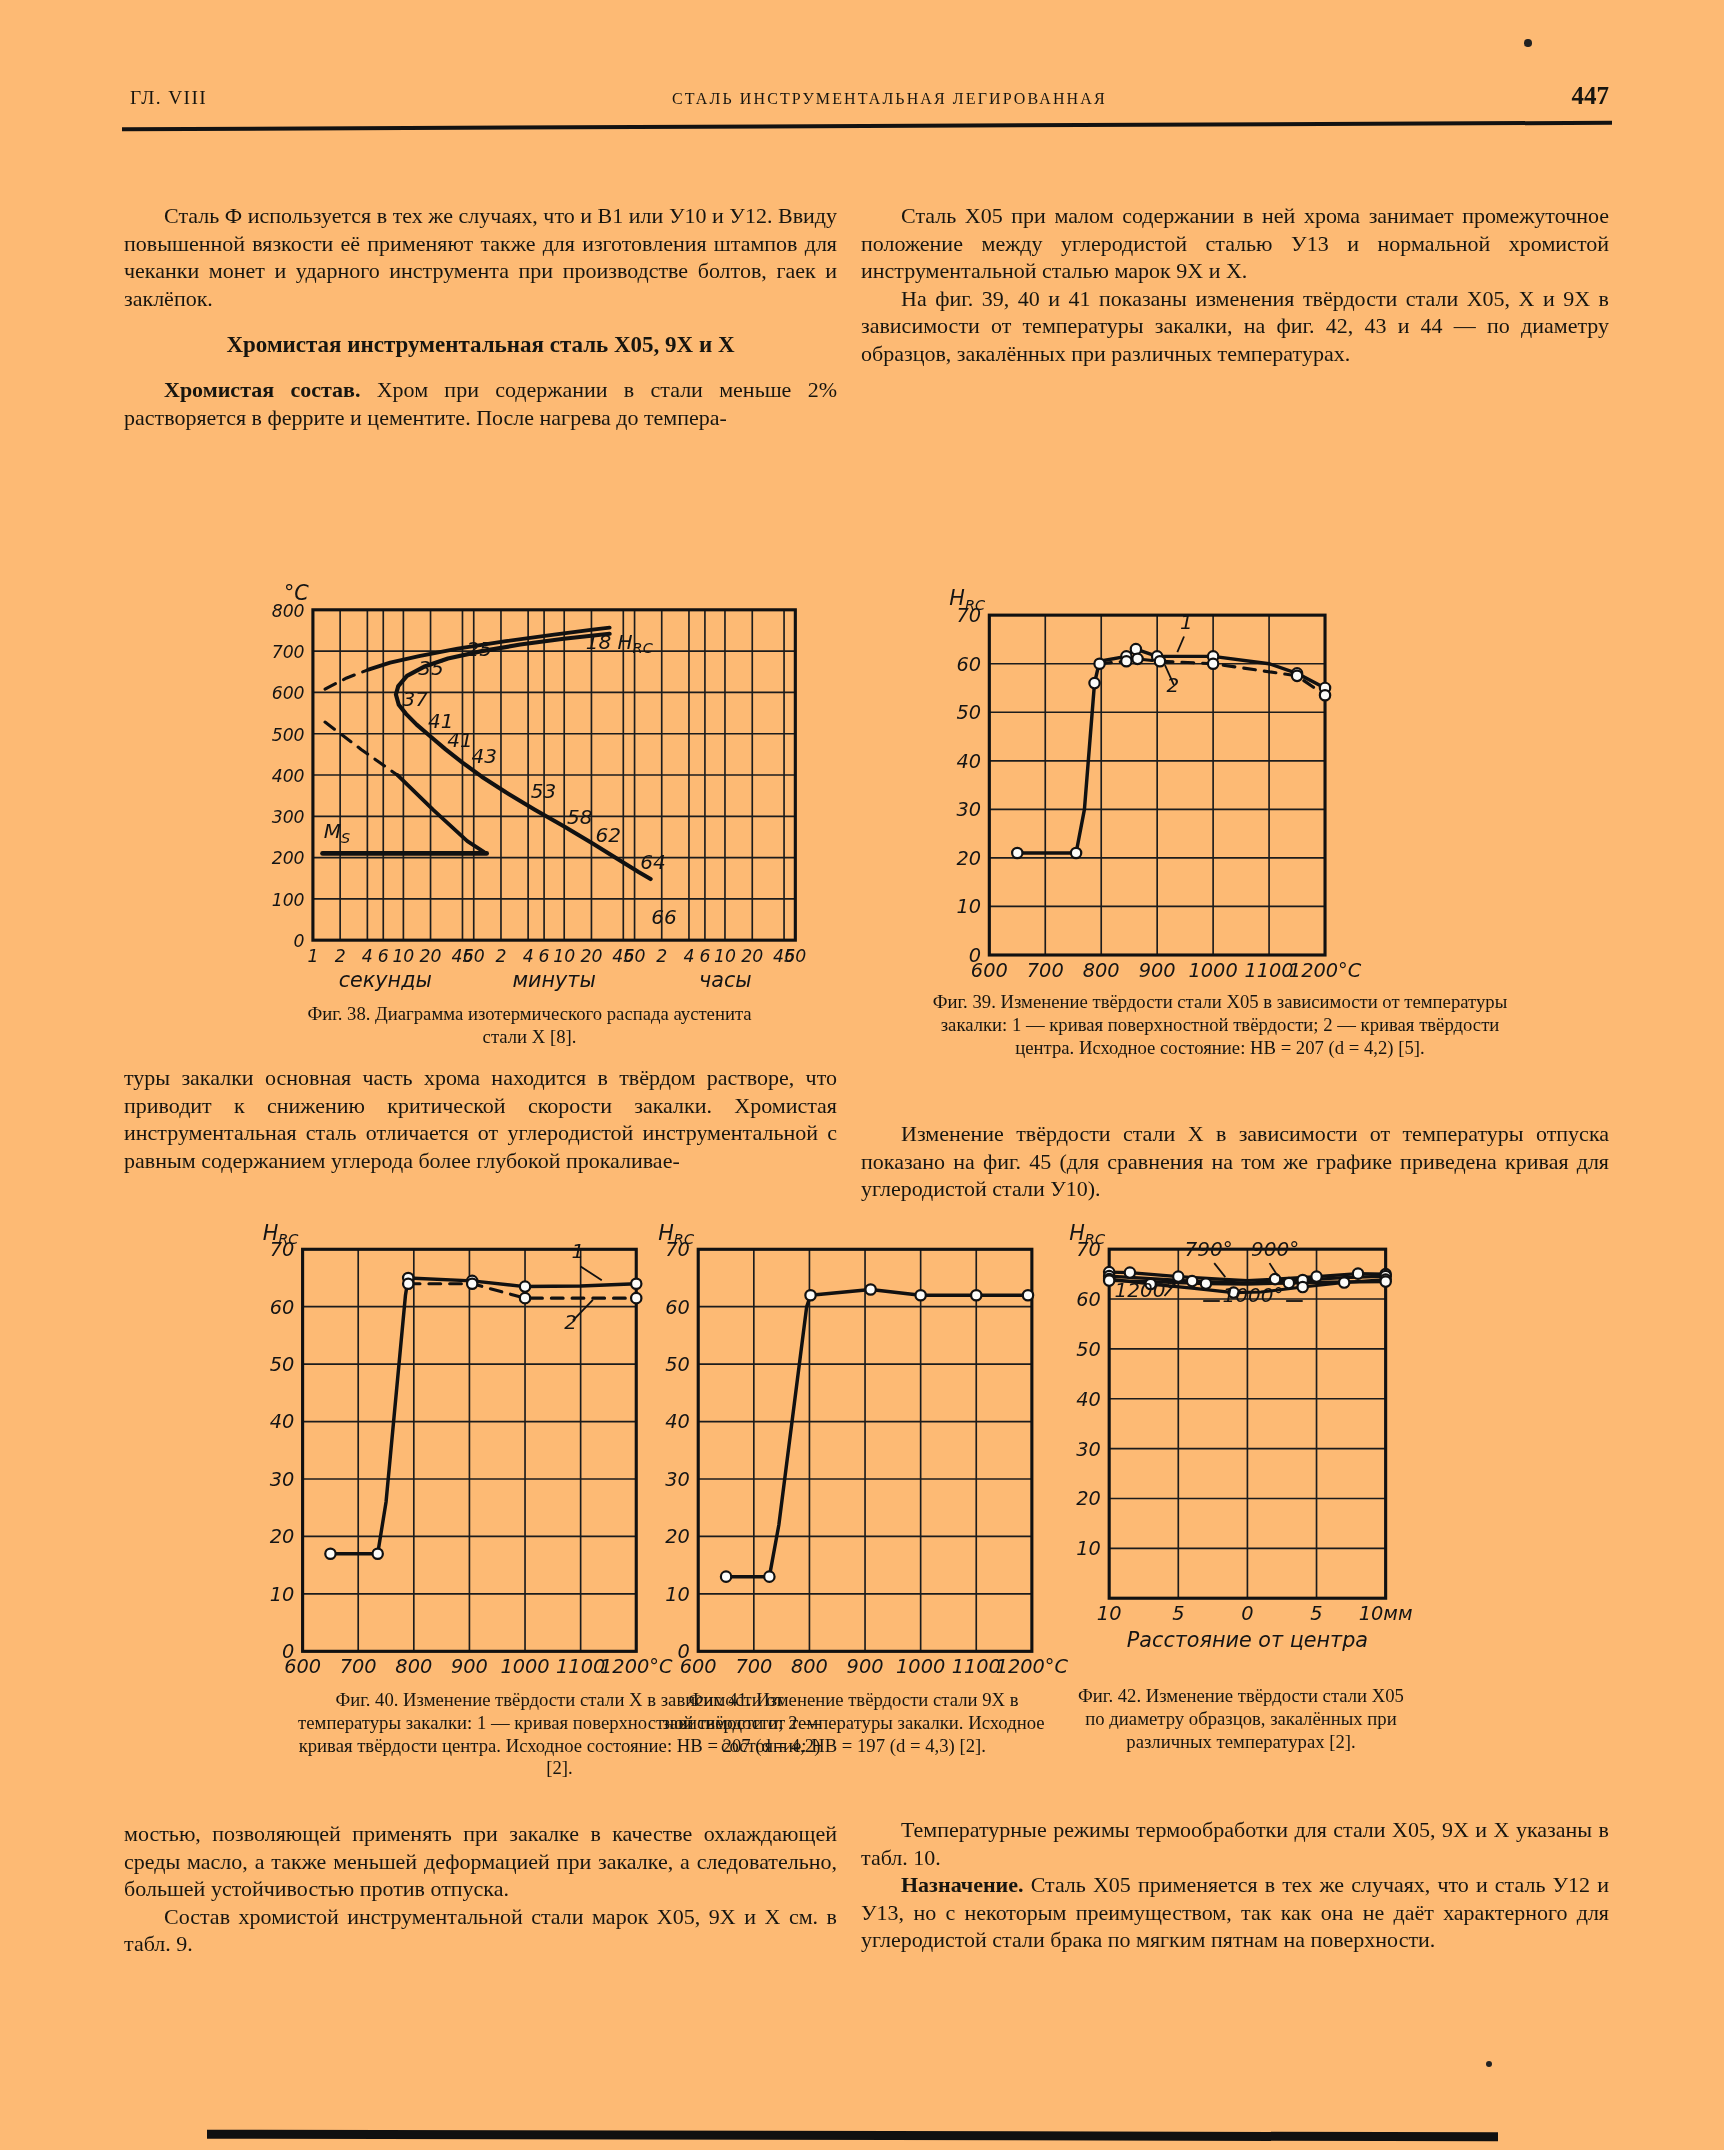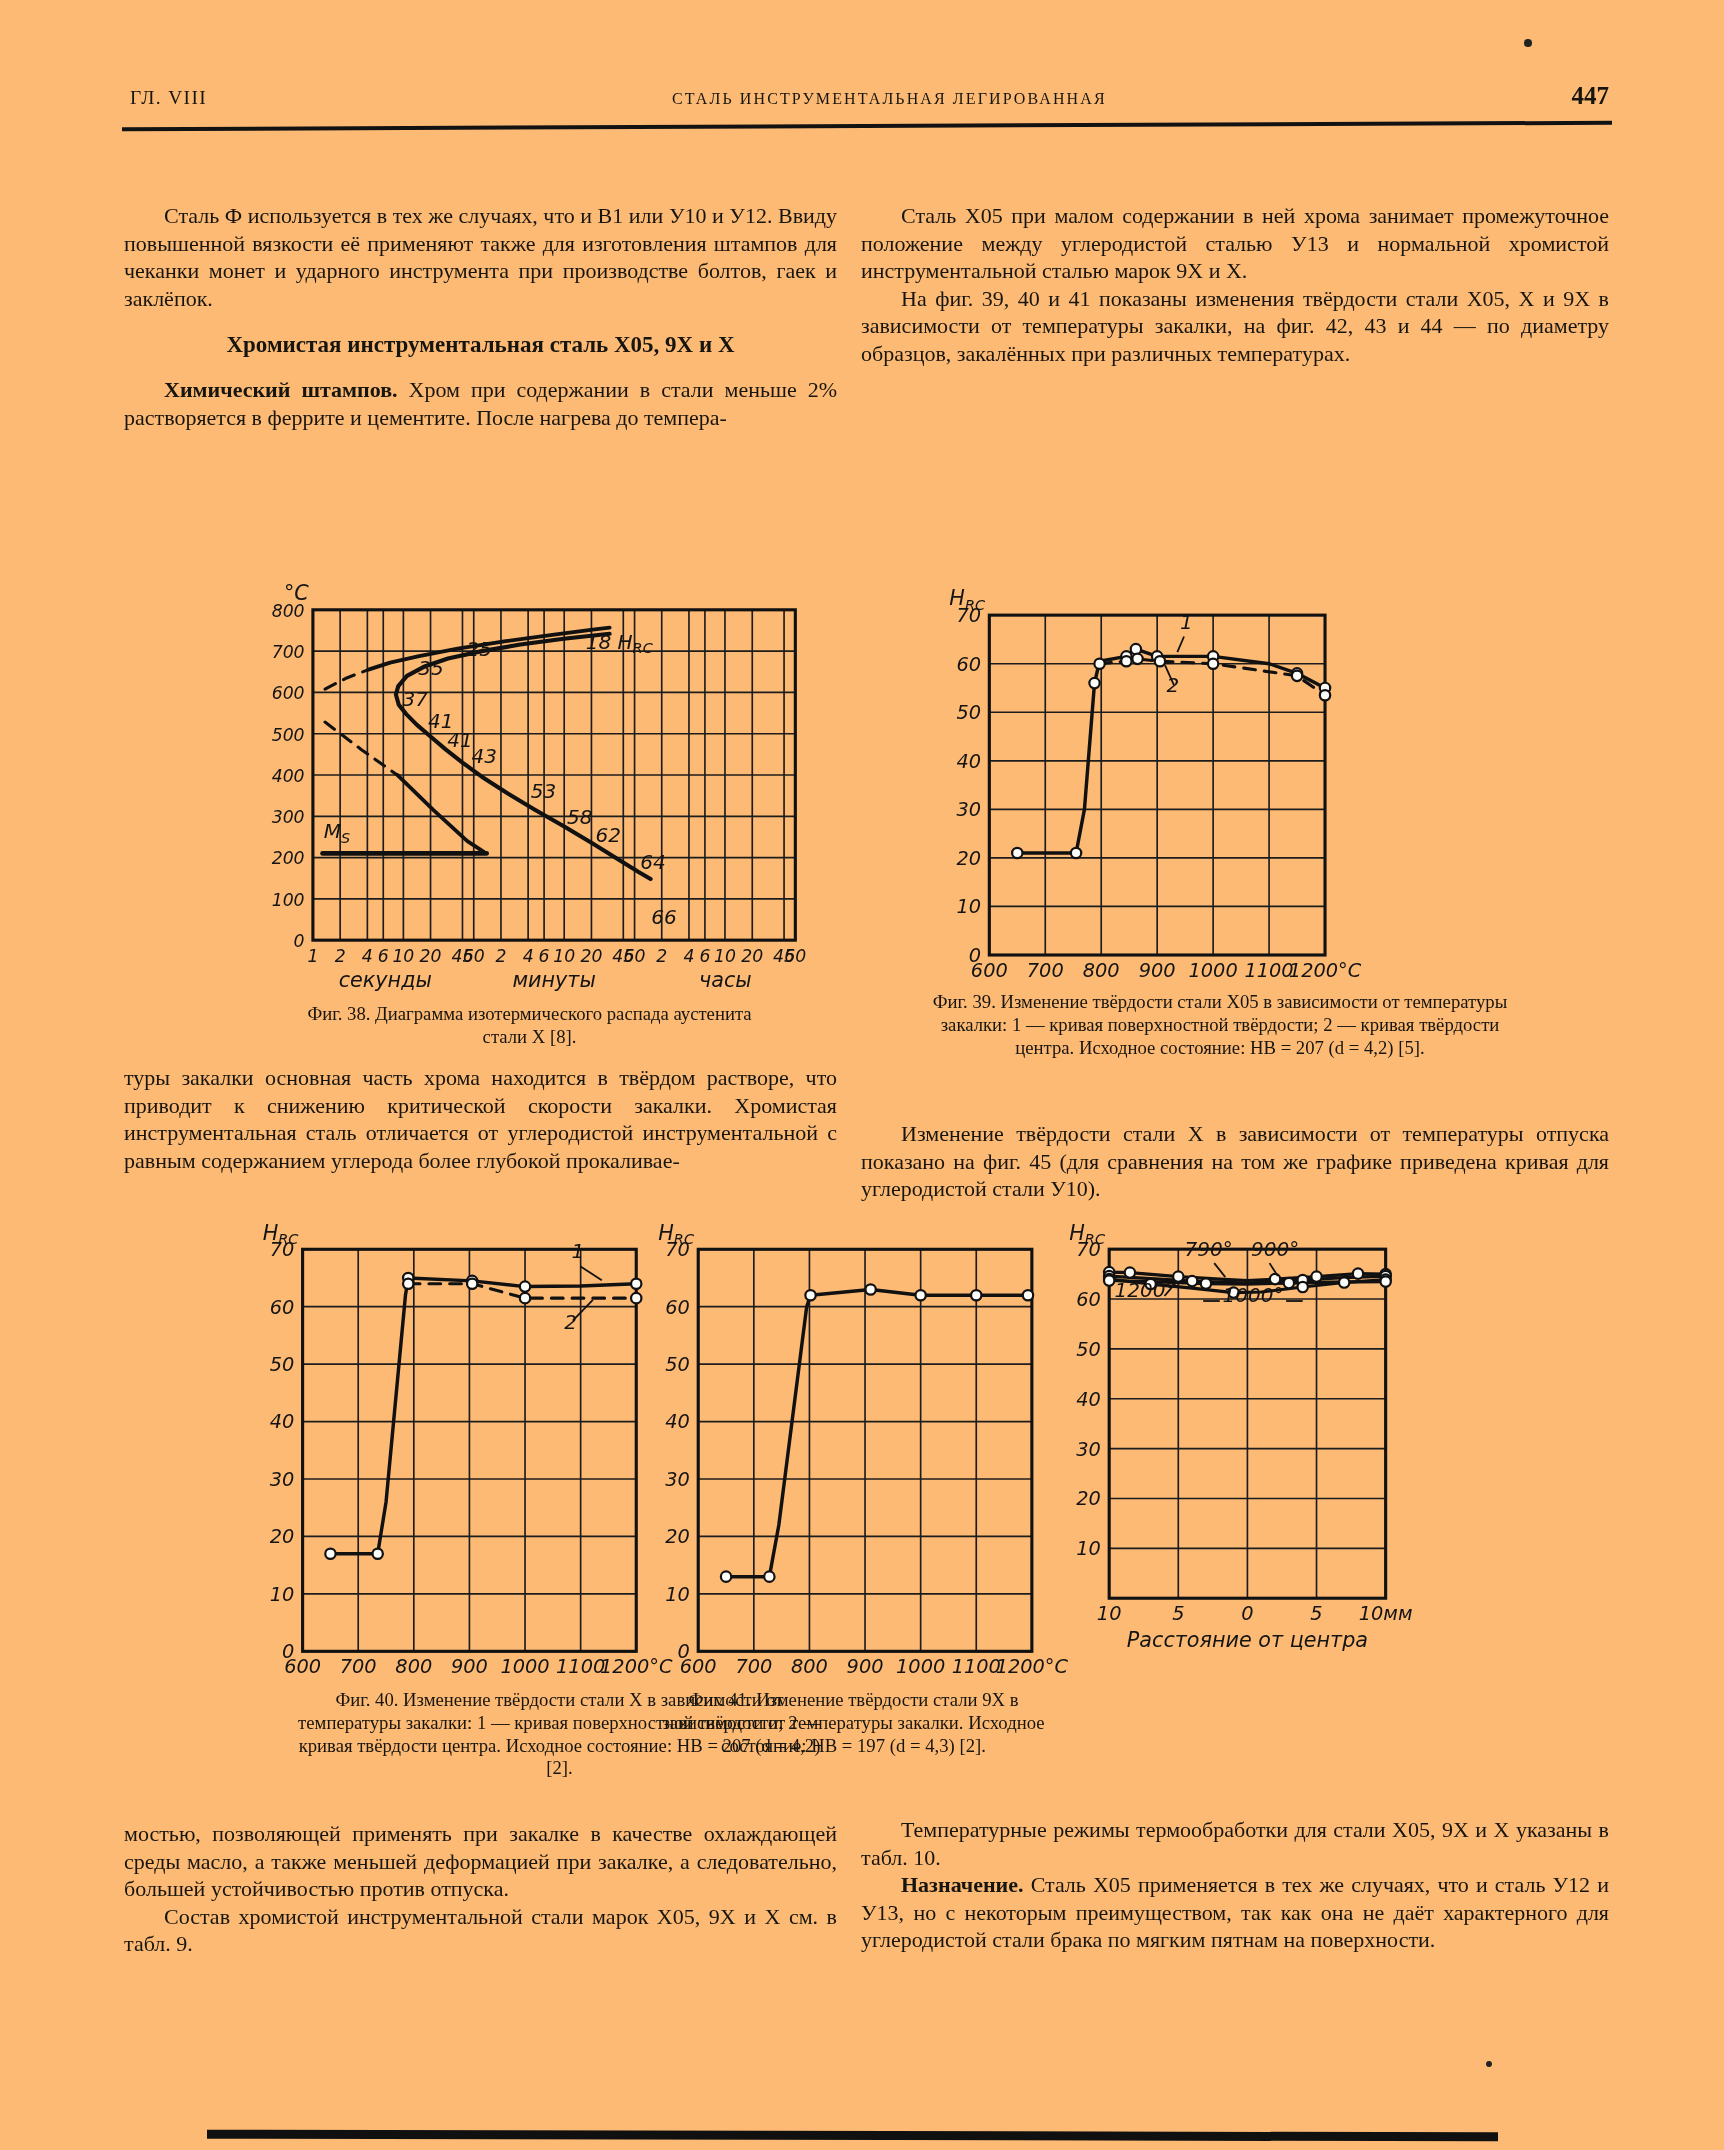--- a/index.html
+++ b/index.html
@@ -42,21 +42,21 @@
   <div class="hdr">
     <span class="hdr-l">ГЛ. VIII</span>
     <span class="hdr-c">СТАЛЬ ИНСТРУМЕНТАЛЬНАЯ ЛЕГИРОВАННАЯ</span>
     <span class="hdr-r">447</span>
   </div>
   <div class="rule"></div>
 
   <div class="txt" style="left:124px;top:202px;width:713px;">
     <p>Сталь Ф используется в тех же случаях, что и В1 или У10 и У12. Ввиду повышенной вязкости её применяют также для изготовления штампов для чеканки монет и ударного инструмента при производстве болтов, гаек и заклёпок.</p>
     <p class="subhead">Хромистая инструментальная сталь Х05, 9Х и Х</p>
-    <p><span class="lead">Химический штампов.</span><span> Хром при содержании в стали меньше 2% растворяется в феррите и цементите. После нагрева до темпера-</span></p>
+    <p><span class="lead">Хромистая состав.</span><span> Хром при содержании в стали меньше 2% растворяется в феррите и цементите. После нагрева до темпера-</span></p>
   </div>
 
   <div class="txt" style="left:861px;top:202px;width:748px;">
     <p>Сталь Х05 при малом содержании в ней хрома занимает промежуточное положение между углеродистой сталью У13 и нормальной хромистой инструментальной сталью марок 9Х и Х.</p>
     <p>На фиг. 39, 40 и 41 показаны изменения твёрдости стали Х05, Х и 9Х в зависимости от температуры закалки, на фиг. 42, 43 и 44 — по диаметру образцов, закалённых при различных температурах.</p>
   </div>
 
   <div class="fig" style="left:259px;top:582px;">
     <svg class="chart dense" width="546" height="415" viewBox="0 0 790 600">
         <line x1="78.0" y1="40" x2="78.0" y2="518" stroke="#1c1c1c" stroke-width="2.4"></line>
@@ -375,20 +375,21 @@
         <text class="cl" x="254.0" y="58.1" text-anchor="middle">790°</text>
         <line x1="342.0" y1="68.2" x2="354.0" y2="87.0" stroke="#111" stroke-width="2.6"></line>
         <text class="cl" x="350.0" y="58.1" text-anchor="middle">900°</text>
         <line x1="190.0" y1="115.8" x2="206.0" y2="97.1" stroke="#111" stroke-width="2.6"></line>
         <text class="cl" x="162.0" y="117.3" text-anchor="middle">1200°</text>
         <line x1="246.0" y1="123.0" x2="270.0" y2="123.0" stroke="#111" stroke-width="2.6"></line>
         <line x1="366.0" y1="123.0" x2="390.0" y2="123.0" stroke="#111" stroke-width="2.6"></line>
         <text class="cl" x="318.0" y="124.5" text-anchor="middle">1000°</text>
       </svg>
   </div>
+  <div class="caption" style="left:1068px;top:1685px;width:346px;">Фиг. 42. Изменение твёрдости стали Х05 по диаметру образцов, закалённых при различных температурах [2].</div>
 
   <div class="txt" style="left:124px;top:1820px;width:713px;">
     <p class="cont">мостью, позволяющей применять при закалке в качестве охлаждающей среды масло, а также меньшей деформацией при закалке, а следовательно, большей устойчивостью против отпуска.</p>
     <p>Состав хромистой инструментальной стали марок Х05, 9Х и Х см. в табл. 9.</p>
   </div>
 
   <div class="txt" style="left:861px;top:1816px;width:748px;">
     <p>Температурные режимы термообработки для стали Х05, 9Х и Х указаны в табл. 10.</p>
     <p><span class="lead">Назначение.</span><span> Сталь Х05 применяется в тех же случаях, что и сталь У12 и У13, но с некоторым преимуществом, так как она не даёт характерного для углеродистой стали брака по мягким пятнам на поверхности.</span></p>
   </div>

